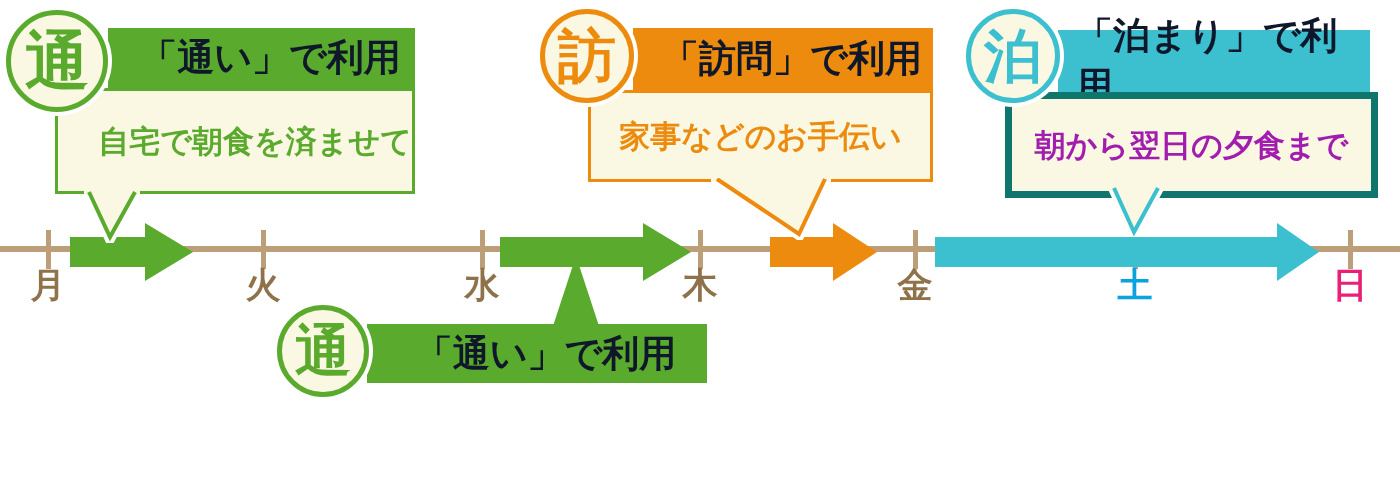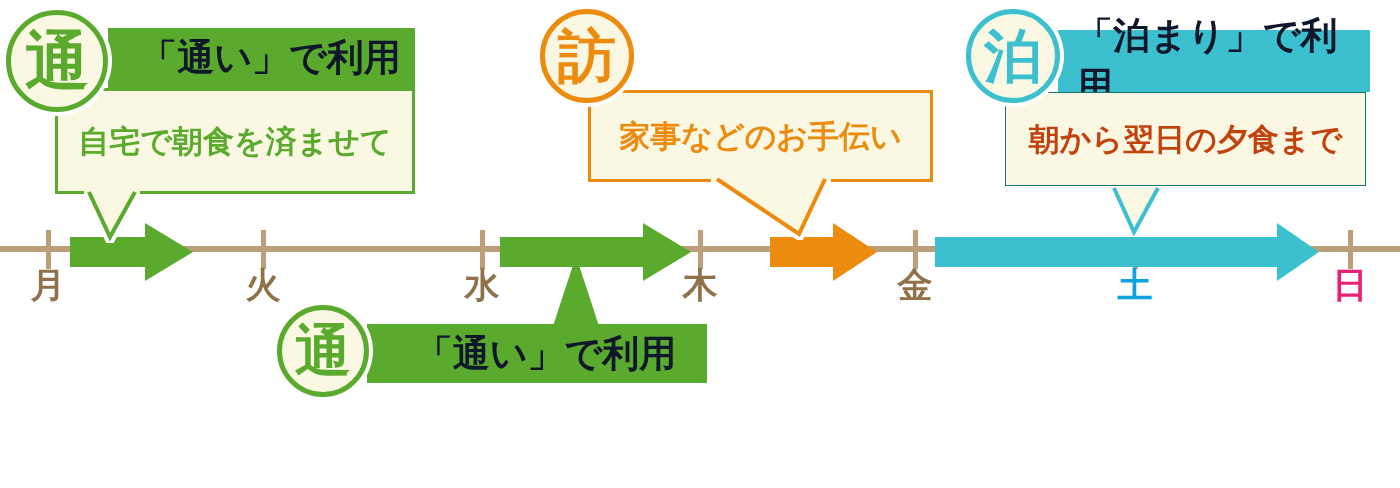--- a/index.html
+++ b/index.html
@@ -35,23 +35,23 @@
   .badge.cyan{border:5px solid #3cbfcf;color:#3cbfcf;}
   .bubble-header{
     position:absolute;color:#0f172a;display:flex;align-items:center;justify-content:center;
     font-size:37px;z-index:3;padding-left:18px;box-sizing:border-box;
   }
   .bubble-body{
     position:absolute;background:#faf8e3;display:flex;flex-direction:column;
     align-items:center;justify-content:center;text-align:center;
     font-size:31px;line-height:1.32;z-index:3;
   }
-  .bubble-body.green{border:3px solid #5aaa2d;color:#5aaa2d;}
+  .bubble-body.green{border:3px solid #5aaa2d;color:#5aaa2d;align-items:flex-end;}
   .bubble-body.orange{border:3px solid #ec8b0e;color:#ec8b0e;text-align:right;}
-  .bubble-body.cyan{border:1px solid #0f766e;color:#c2410c;}
+  .bubble-body.cyan{border:7px solid #0f766e;color:#a21caf;}
   .tail{position:absolute;z-index:4;}
 </style>
 </head>
 <body>
 
 <div class="stage">
 
   <div class="axis-line"></div>
   <div class="tick" style="left:46px"></div>
   <div class="tick" style="left:261px"></div>
@@ -85,20 +85,21 @@
   <div class="bubble-body green" style="left:55px;top:88px;width:354px;height:100px">
     <span>自宅で朝食を済ませて</span>
   </div>
   <svg class="tail" style="left:84px;top:191px" width="56" height="52" viewBox="0 0 56 52">
     <path d="M5,1 L26,46 L51,1" fill="none" stroke="#ffffff" stroke-width="12" stroke-linecap="butt"></path>
     <rect x="0" y="0" width="56" height="4" fill="#faf8e3"></rect>
     <path d="M5,1 L26,46 L51,1" fill="#faf8e3" stroke="#5aaa2d" stroke-width="4"></path>
   </svg>
   <div class="badge green" style="left:6px;top:10px;width:92px;height:92px;font-size:64px">通</div>
 
+  <div class="bubble-header orange-bg" style="left:633px;top:28px;width:300px;height:62px">「訪問」で利用</div>
   <div class="bubble-body orange" style="left:588px;top:90px;width:339px;height:86px">
     <span>家事などのお手伝い</span>
   </div>
   <svg class="tail" style="left:711px;top:178px" width="120" height="62" viewBox="0 0 120 62">
     <path d="M6,1 L88,56 L114,1" fill="none" stroke="#ffffff" stroke-width="12" stroke-linecap="butt"></path>
     <rect x="0" y="0" width="120" height="4" fill="#faf8e3"></rect>
     <path d="M6,1 L88,56 L114,1" fill="#faf8e3" stroke="#ec8b0e" stroke-width="4"></path>
   </svg>
   <div class="badge orange" style="left:540px;top:9px;width:84px;height:84px;font-size:58px">訪</div>
 

